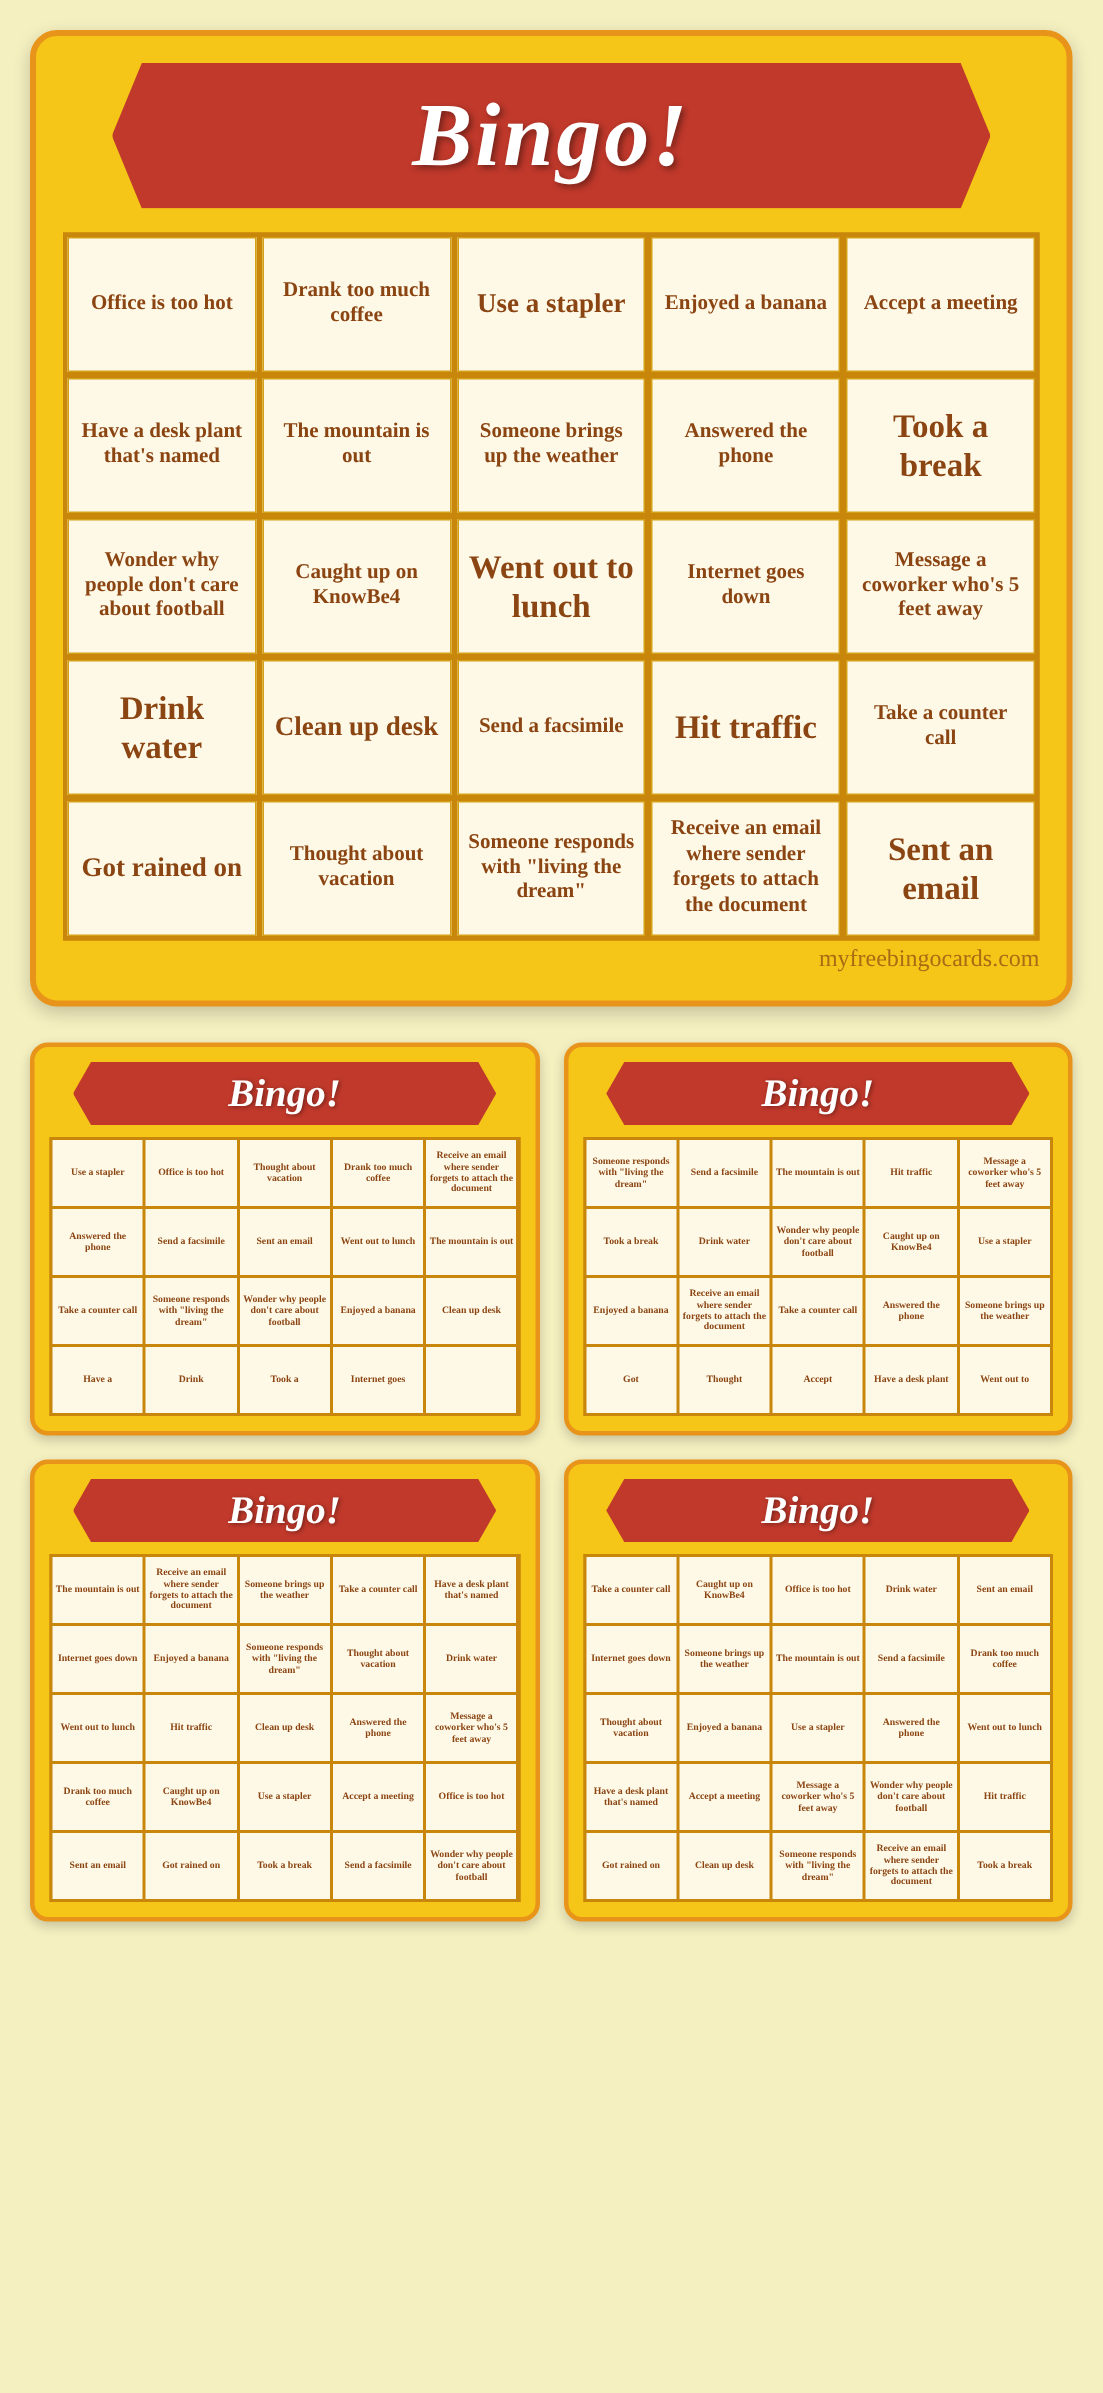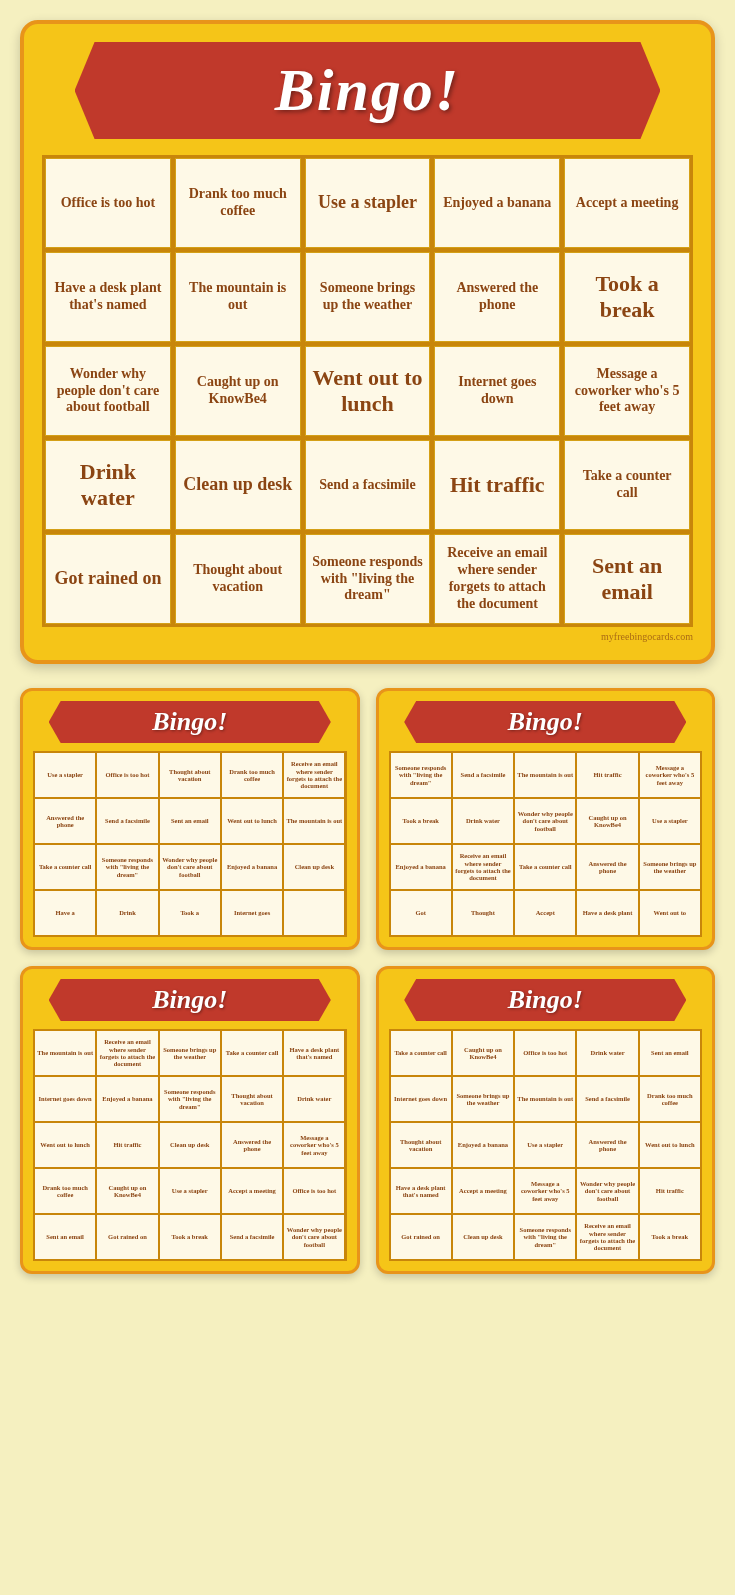--- a/index.html
+++ b/index.html
@@ -83,21 +83,21 @@
     }
 
     .bingo-cell.extra-large {
       font-size: 22px;
       font-weight: 900;
     }
 
     .watermark {
       text-align: right;
       color: #8B4513;
-      font-size: 10px;
+      font-size: 16px;
       margin-top: 4px;
       opacity: 0.7;
     }
 
     
     .bottom-row {
       display: grid;
       grid-template-columns: 1fr 1fr;
       gap: 16px;
     }

